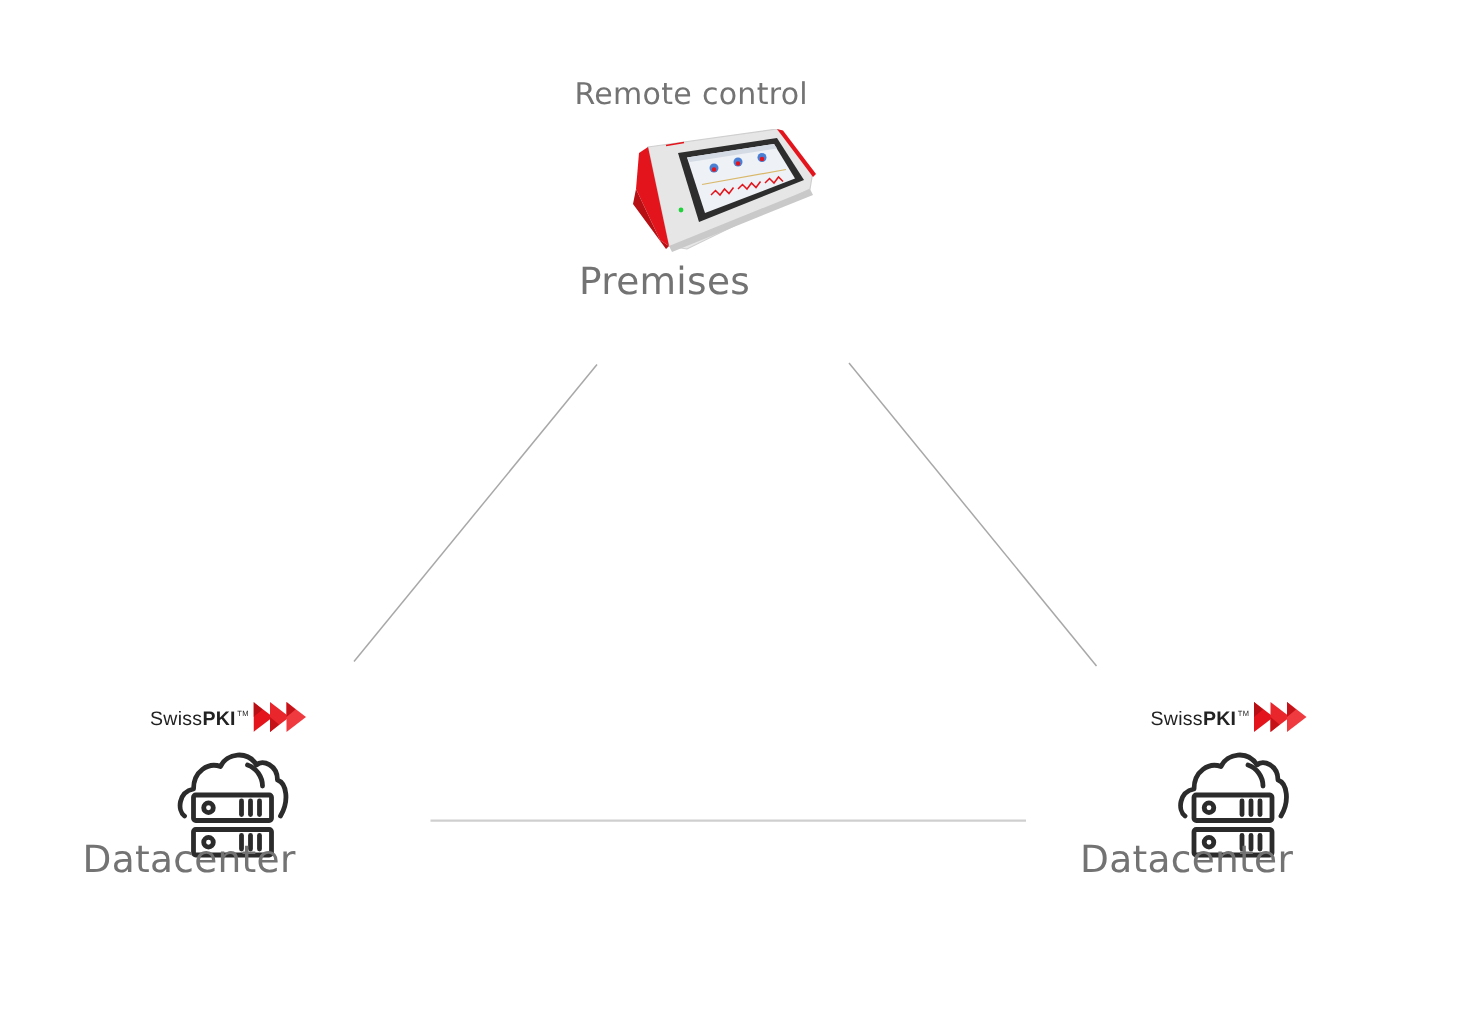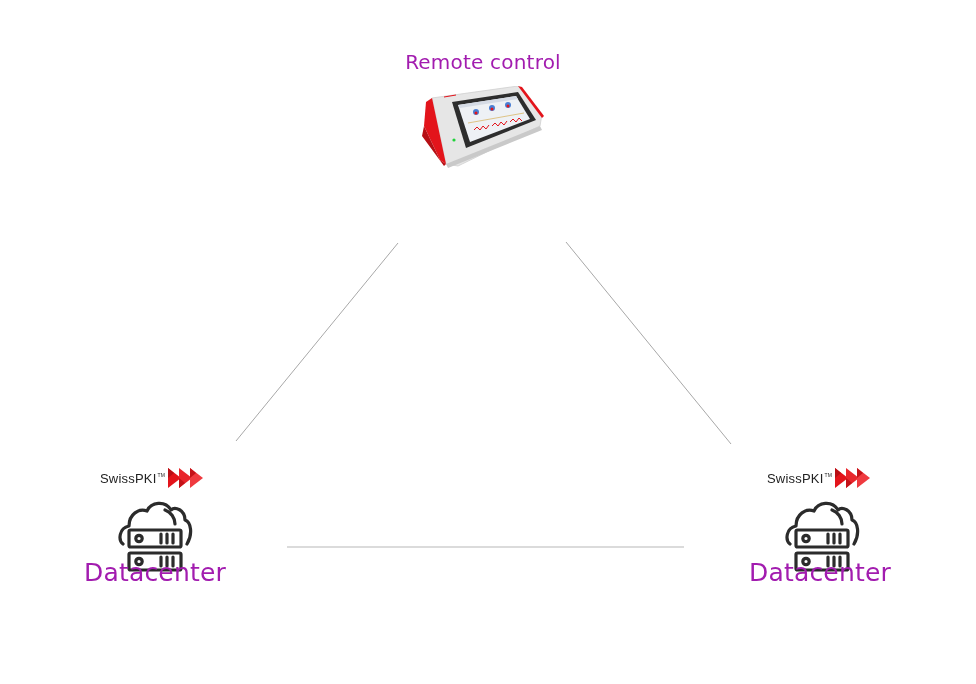--- a/index.html
+++ b/index.html
@@ -16,22 +16,21 @@
       color: #2b2b2b;
     }
     .connectors {
       position: absolute;
       left: 0; top: 0;
       width: 976px; height: 684px;
     }
     .label {
       position: absolute;
       white-space: nowrap;
-      text-align: center;
-      color: #a21caf;
+      color: #737373;
       letter-spacing: 0.2px;
     }
     .label-remote {
       left: 383px; top: 50px; width: 200px;
       font-size: 20px;
     }
     .label-customer {
       left: 380px; top: 170px; width: 200px;
       font-size: 25px;
       line-height: 35px;
@@ -66,21 +65,21 @@
       height: 24px;
       display: flex;
       align-items: center;
     }
     .brand-text {
       font-family: "Liberation Sans", "DejaVu Sans", sans-serif;
       font-size: 13px;
       color: #222;
       letter-spacing: 0.2px;
     }
-    .brand-text b { font-weight: normal; text-align: right; }
+    .brand-text b { font-weight: bold; text-align: right; }
     .brand-tm {
       font-size: 5px;
       vertical-align: 6px;
       margin-left: 1px;
       color: #222;
     }
     .brand-arrows {
       width: 40px; height: 22px;
       margin-left: 3px;
     }
@@ -129,20 +128,21 @@
   <polyline points="70,40 73,37 76,40 79,36 82,39 85,35" fill="none" stroke="#e3141b" stroke-width="1"></polyline>
   <polyline points="88,36 91,33 94,36 97,32 100,35" fill="none" stroke="#e3141b" stroke-width="1"></polyline>
   <line x1="46" y1="37" x2="102" y2="27" stroke="#d9b86a" stroke-width="0.8"></line>
 
   <line x1="22" y1="11" x2="34" y2="9" stroke="#e3141b" stroke-width="1"></line>
 
   <circle cx="32" cy="54" r="1.6" fill="#1fd33a"></circle>
 </svg>
 
 <div class="label label-customer">
+  <span class="line2">Premises</span>
 </div>
 
 <div class="node node-left">
   <div class="brand">
     <span class="brand-text">
       <span>Swiss</span><b>PKI</b><span class="brand-tm">TM</span>
     </span>
     <svg class="brand-arrows" viewBox="0 0 40 22">
       <polygon points="0,1 13,11 0,21" fill="#e3141b"></polygon>
       <polygon points="11,1 24,11 11,21" fill="#e8262c"></polygon>

